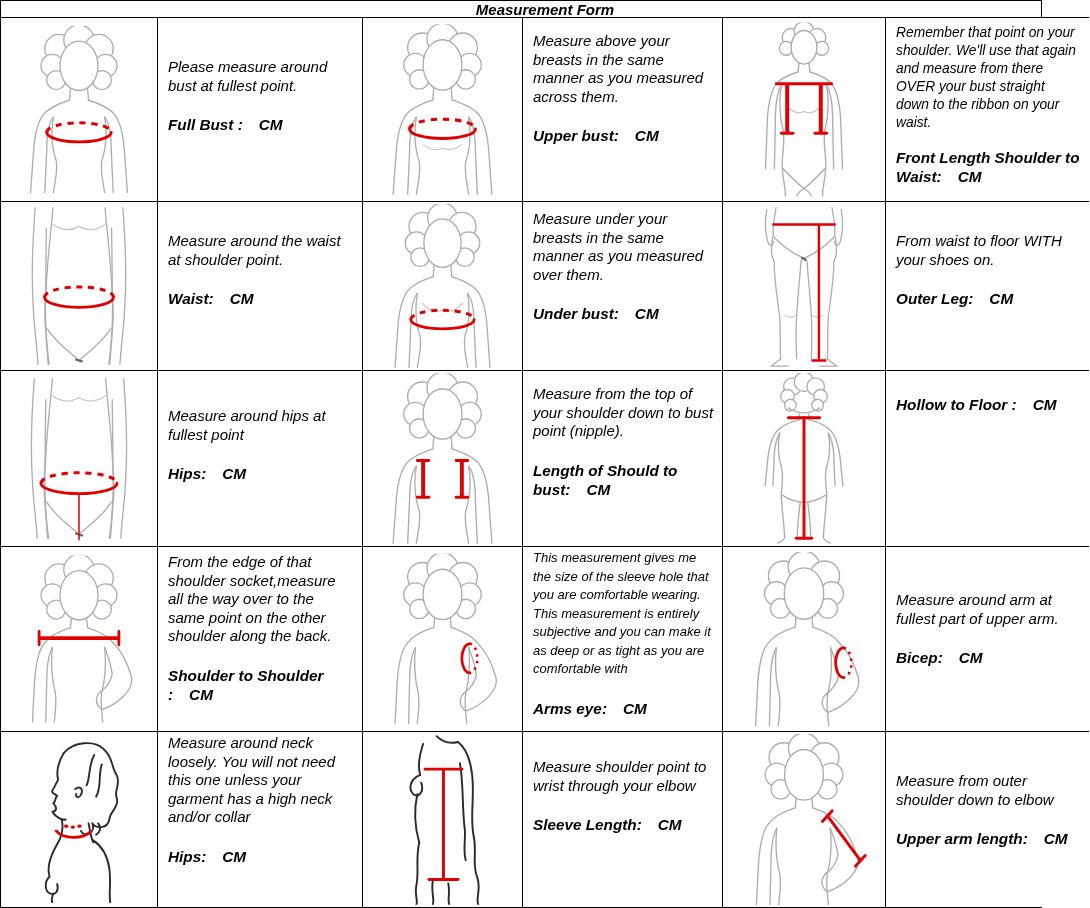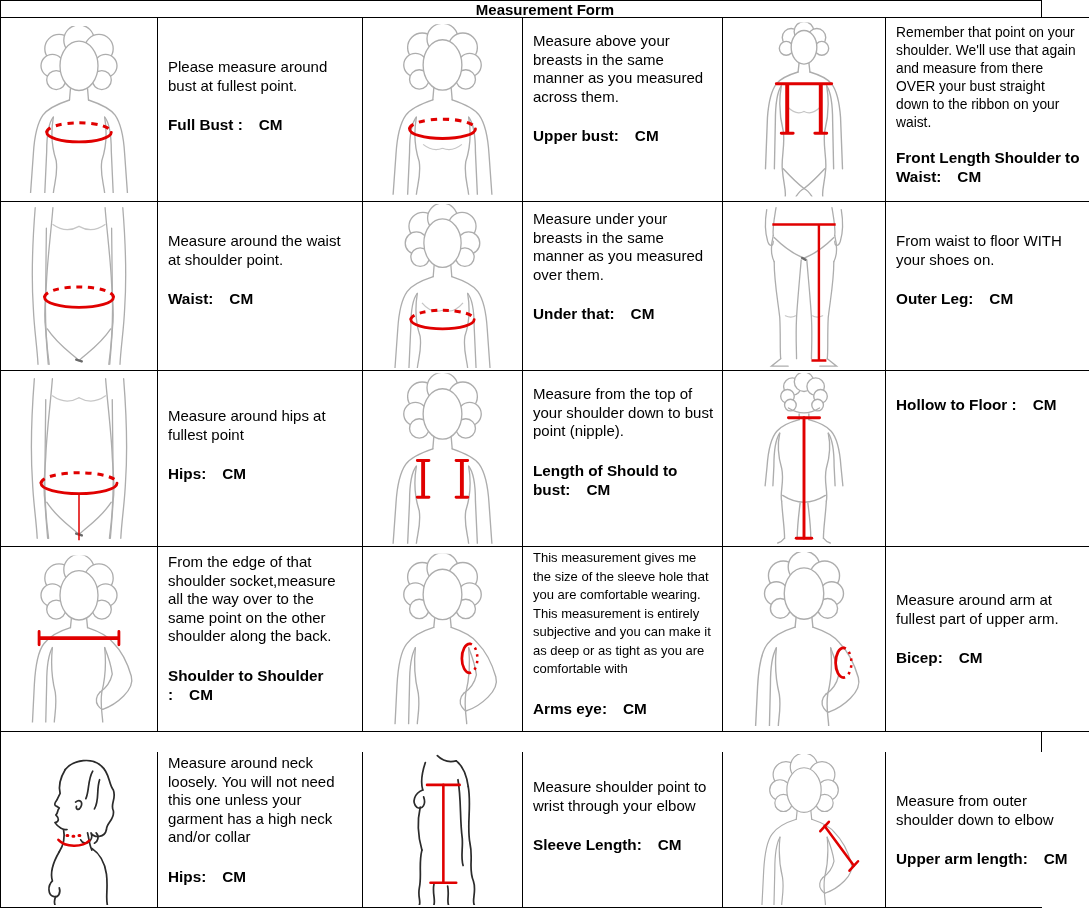--- a/index.html
+++ b/index.html
@@ -1,25 +1,25 @@
 <!DOCTYPE html>
 <html><head>
 <meta charset="utf-8">
 <style>
   html,body{margin:0;padding:0;background:#fff;}
   body{font-family:"Liberation Sans","DejaVu Sans",sans-serif;color:#000;}
   .sheet{width:1042px;height:908px;border:1px solid #000;box-sizing:border-box;
          display:grid;
          grid-template-columns:157px 205px 160px 200px 163px 203px;
-         grid-template-rows:17px 184px 169px 176px 185px 175px;}
+         grid-template-rows:17px 184px 169px 176px 185px 175px;font-style:italic;}
   .titlebar{grid-column:1/-1;border-bottom:1px solid #000;display:flex;align-items:center;justify-content:center;
             font-weight:bold;font-size:15px;line-height:17px;}
   .cell{border-right:1px solid #000;border-bottom:1px solid #000;box-sizing:border-box;overflow:hidden;background:#fff;}
   .lc{border-right:none;}
-  .lr{border-bottom:none;margin-top:20px;}
+  .lr{border-bottom:none;}
   .img{display:flex;align-items:center;justify-content:center;padding:2px;}
   .img svg{width:100%;height:100%;}
   .txt{padding:8px 8px 0 10px;font-size:15px;line-height:1.24;}
   .fs14{font-size:13.8px;line-height:1.3;}
   .fs13{font-size:13px;line-height:1.55;}
   .fs13b{font-size:13px;line-height:1.43;}
   .label{font-weight:bold;font-size:15.3px;margin-top:20px;line-height:1.25;}
   .mt0{margin-top:16px;}
   .unit{margin-left:16px;}
   
@@ -253,21 +253,21 @@
   <div class="cell img">
     <svg viewBox="0 0 160 176" aria-label="under-bust-figure">
       <use href="#symUpperFront"></use>
       <path class="g2" d="M58,106 Q68,118 80,114 M102,106 Q92,118 80,114"></path>
       <path class="rs" d="M46,124 A34,10 0 0 0 114,124"></path>
       <path class="rd" d="M46,124 A34,10 0 0 1 114,124"></path>
     </svg>
   </div>
   <div class="cell txt" style="padding-top:8px">
     <div class="desc">Measure under your breasts in the same manner as you measured over them.</div>
-    <div class="label"><span>Under that:</span><span class="unit">CM</span></div>
+    <div class="label"><span>Under bust:</span><span class="unit">CM</span></div>
   </div>
   <div class="cell img">
     <svg viewBox="0 0 160 176" aria-label="outer-leg-figure">
       <use href="#symLegs"></use>
       <path class="rt" style="stroke-width:2.6" d="M46,22 L114,22 M96,22 L96,168 M88,168 L104,168"></path>
     </svg>
   </div>
   <div class="cell txt lc" style="padding-top:30px">
     <div class="desc">From waist to floor WITH your shoes on.</div>
     <div class="label"><span>Outer Leg:</span><span class="unit">CM</span></div>

